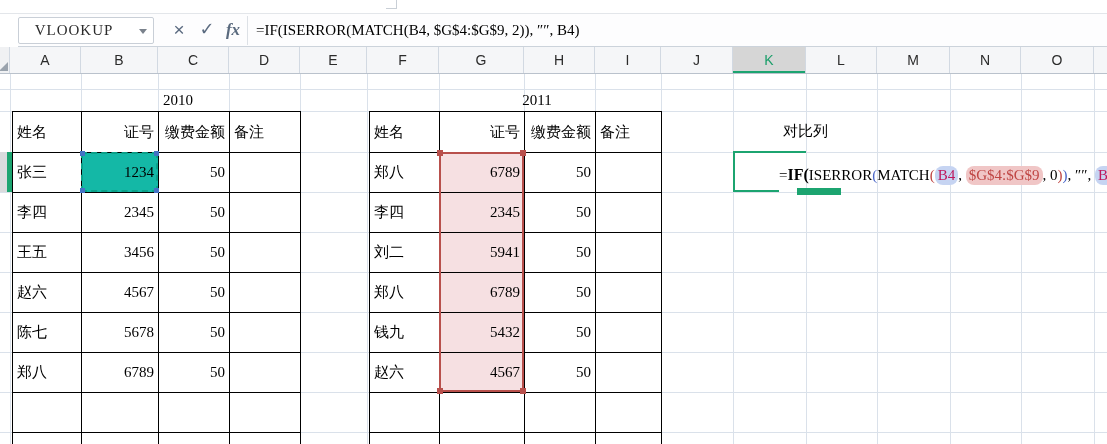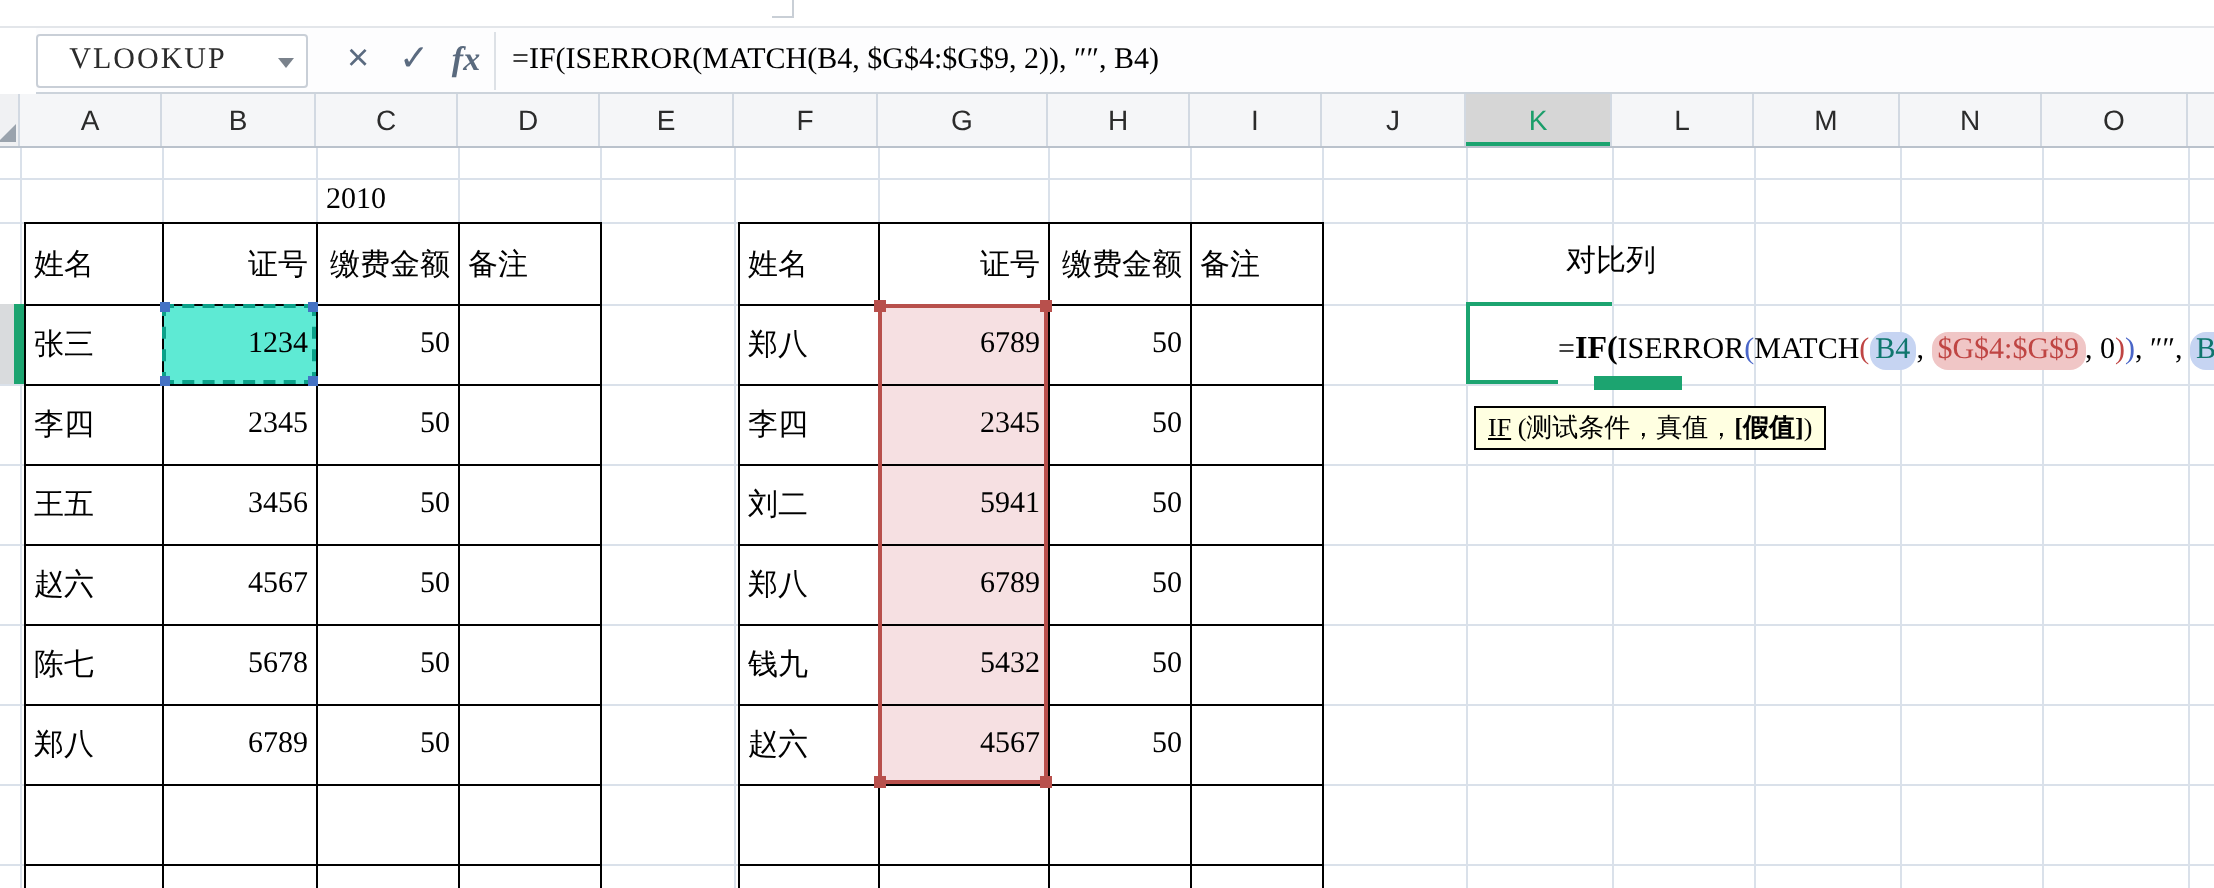--- a/index.html
+++ b/index.html
@@ -61,21 +61,21 @@
 
   table.xtable { position:absolute; border-collapse:collapse; table-layout:fixed;
     background:#fff; }
   table.xtable td { border:1px solid #000; font-size:15px; color:#000;
     padding:0 4px; overflow:hidden; white-space:nowrap; }
   table.xtable tr { height:40px; }
   table.xtable tr.hdr { height:41px; }
   td.al { text-align:left; }
   td.ar { text-align:right; padding-right:7px; }
   td.ac { text-align:right; padding:0; }
-  td.hl-blue { background:#5eead4; }
+  td.hl-blue { background:#14b8a6; }
   td.hl-pink { background:#f6e0e2; }
 
   
   .b4-ants { left:81px; top:78px; width:77px; height:40px;
     border:2px dashed #0ba189; }
   .hdl { position:absolute; width:5px; height:5px; background:#4472c4; }
   .g-range { left:439px; top:78px; width:85px; height:240px;
     border:2px solid #b8504c; }
   .rhdl { position:absolute; width:6px; height:6px; background:#b8504c; }
 
@@ -86,21 +86,21 @@
   .k-fillhdl { left:797px; top:114px; width:7px; height:7px; background:#1ca470; }
 
   .compare-lbl { left:739px; top:37px; height:41px; line-height:41px; font-size:15px; color:#000; }
 
   .cellformula { left:735px; top:78px; height:40px; line-height:40px;
     font-size:15px; white-space:nowrap; color:#000; }
   .cellformula .fbold { font-weight:bold; font-size:16px; }
   .cellformula .fr { color:#bf4543; }
   .cellformula .fb { color:#4a66c8; }
   .pill { display:inline-block; line-height:19px; padding:0 3px; border-radius:8px; }
-  .pill.blue { background:#c6d4f2; color:#0f766e; }
+  .pill.blue { background:#c6d4f2; color:#be185d; }
   .pill.red  { background:#f0c6c6; color:#bf4543;margin-top:14px; }
   .cursorbar { display:inline-block; width:1.5px; height:18px; background:#000;
     vertical-align:-3px; }
 
   .tooltip { left:737px; top:129px; height:22px; line-height:20px; padding:0 6px;
     background:#ffffe1; border:1px solid #000; font-size:13px; white-space:nowrap; color:#000; }
   .tooltip .fn { text-decoration:underline; }
   .tooltip .opt { font-weight:bold; }
 </style>
 </head>
@@ -237,20 +237,21 @@
         </tr>
     <tr>
           <td></td>
           <td></td>
           <td></td>
           <td></td>
         </tr>
   </tbody>
     </table>
 
+  <div class="abs yearlbl" style="left:369px;width:292px">2011</div>
   <table class="xtable" style="left:369px;top:37px;width:292px">
     <colgroup>
         <col style="width:70px">
         <col style="width:85px">
         <col style="width:71px">
         <col style="width:66px">
       </colgroup>
     <tbody>
         <tr class="hdr">
       <td class="al">姓名</td>
@@ -323,14 +324,13 @@
     <span class="rhdl" style="right:-4px;bottom:-4px"></span>
   </div>
 
   <div class="abs compare-lbl">对比列</div>
   <div class="abs k-edit"></div>
   <div class="abs k-edit-bottom"></div>
   <div class="abs k-fillhdl"></div>
 
   <div class="abs cellformula"><span>=</span><span class="fbold">IF</span><span class="fbold">(</span><span>ISERROR</span><span class="fb">(</span><span>MATCH</span><span class="fr">(</span><span class="pill blue">B4</span><span>, </span><span class="pill red">$G$4:$G$9</span><span>, 0</span><span class="fr">)</span><span class="fb">)</span><span>, </span><span>″″</span><span>, </span><span class="pill blue">B4</span><span class="cursorbar"></span><span class="fbold">)</span></div>
 
-  <div class="abs tooltip"><span class="fn">IF</span><span> (测试条件，真值，</span><span class="opt">[假值]</span><span>)</span></div>
 </div>
 
 </body></html>

